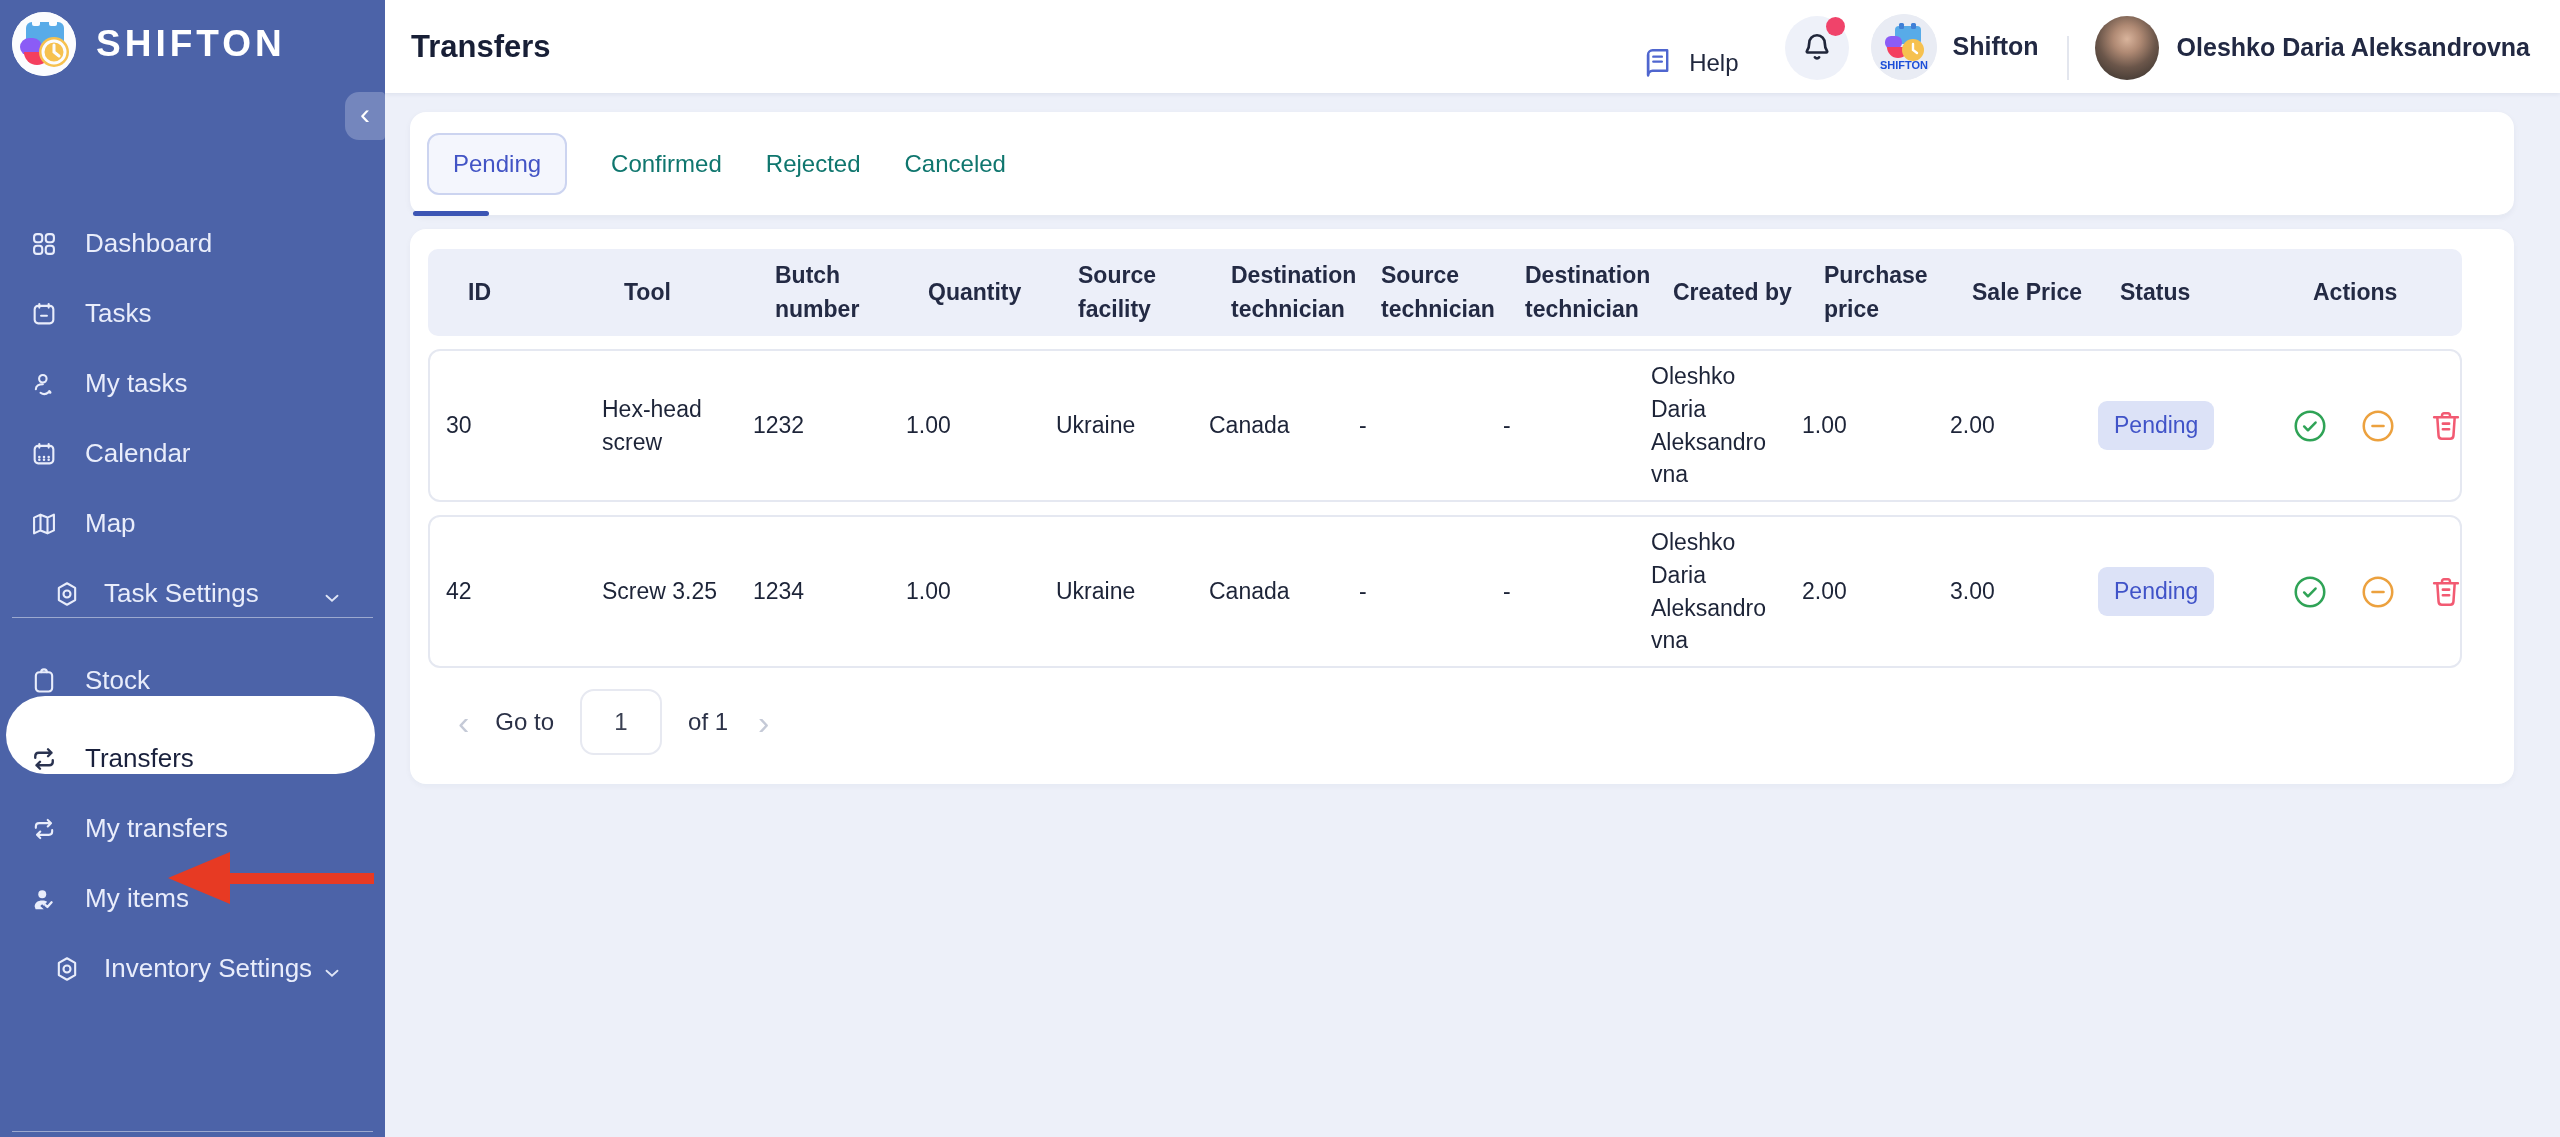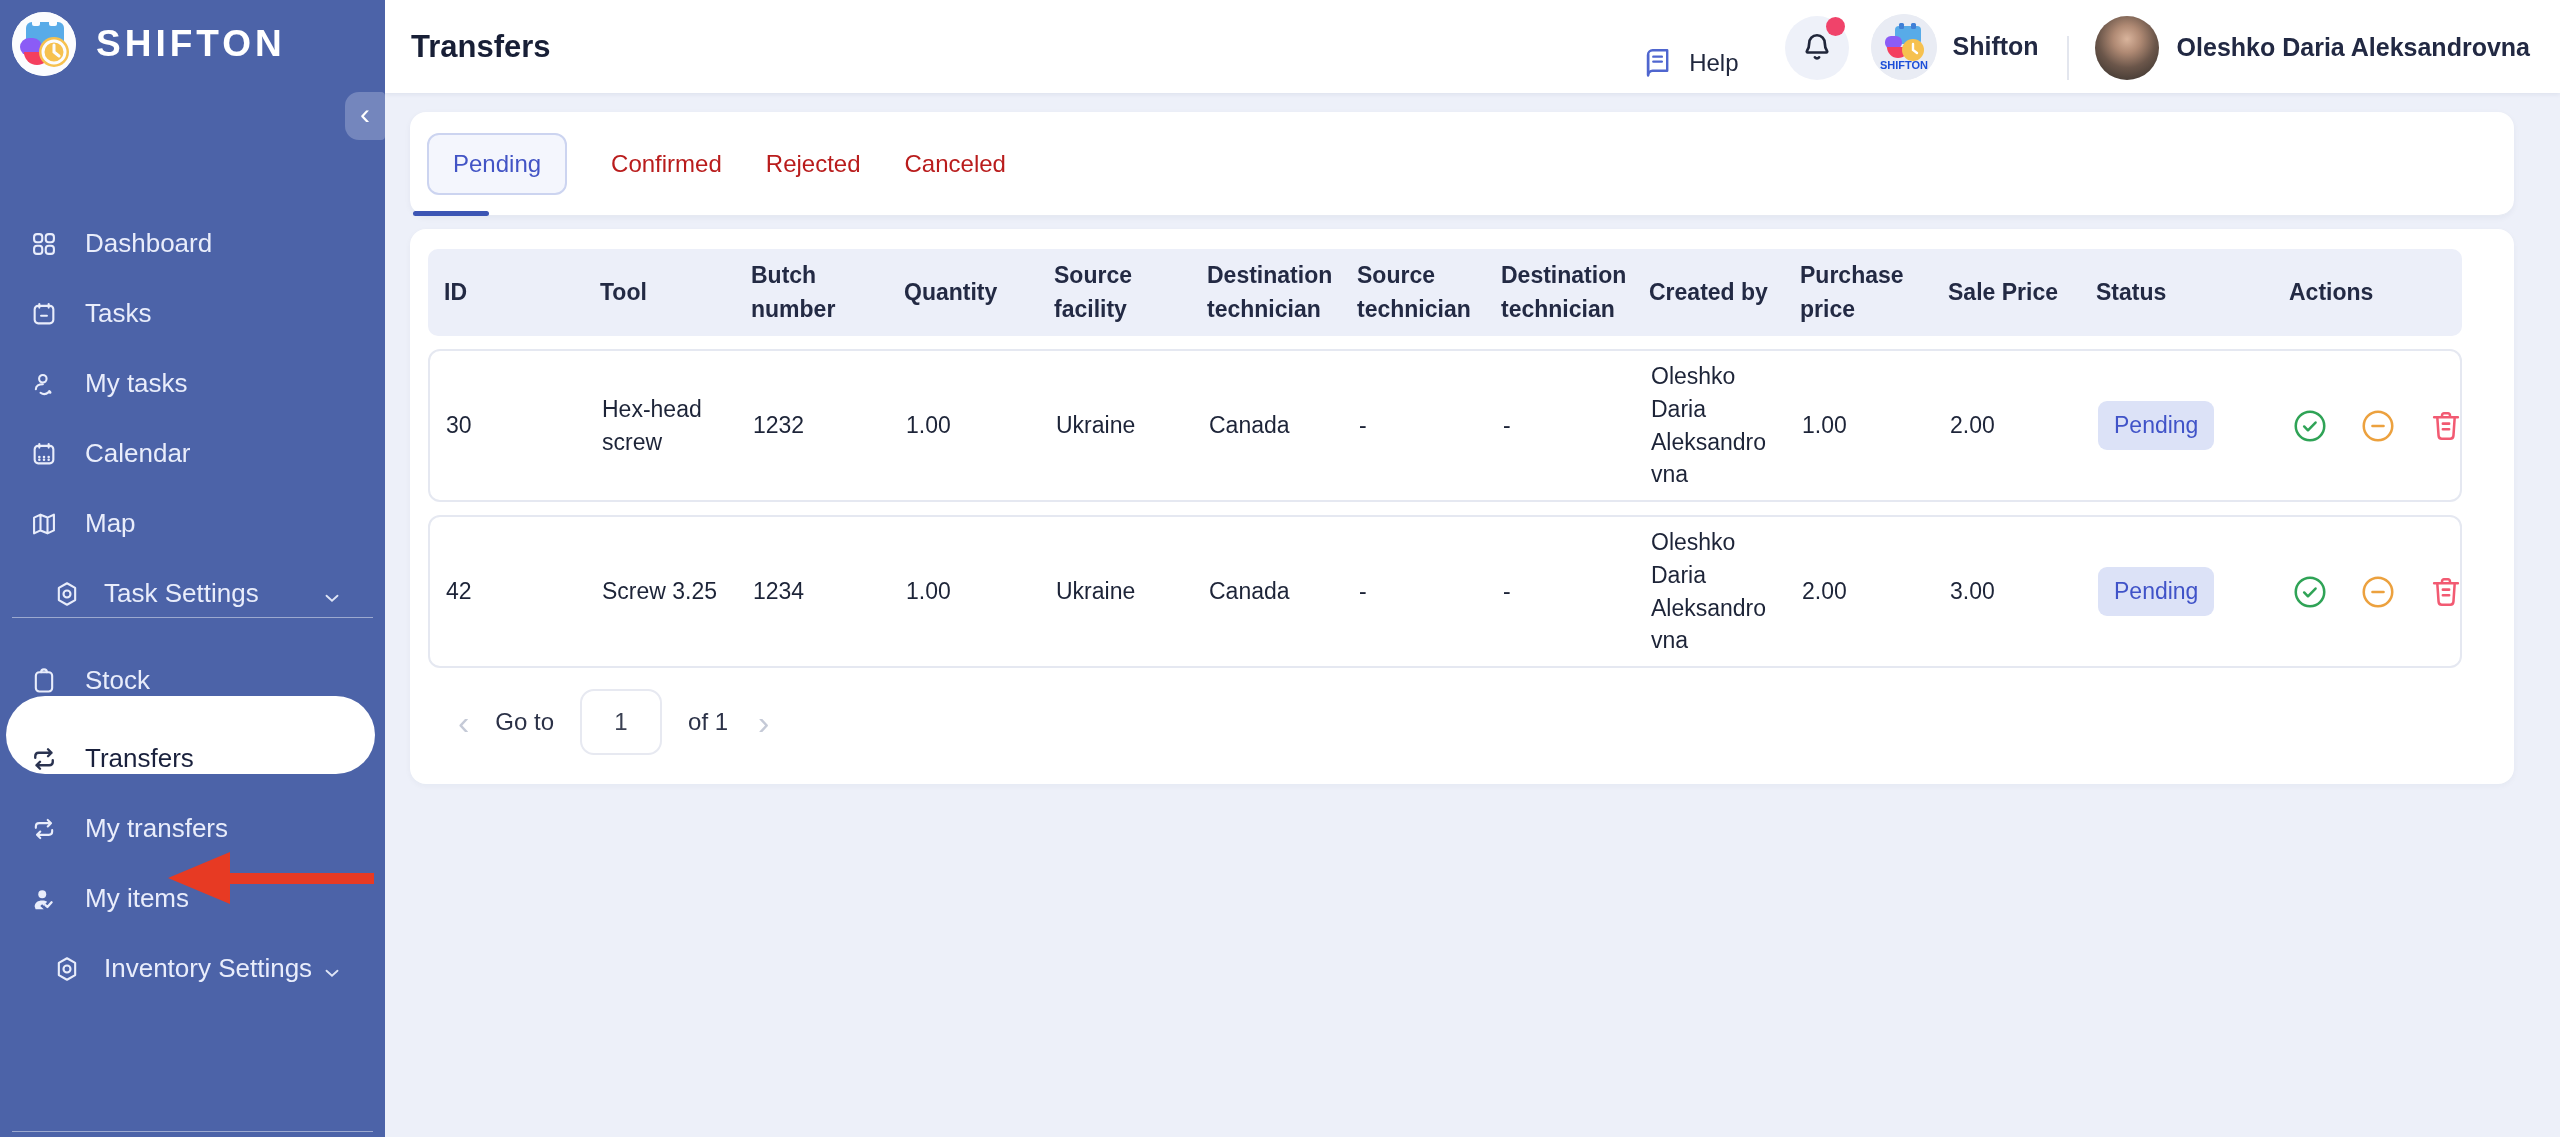--- a/index.html
+++ b/index.html
@@ -62,26 +62,26 @@
   .user-chip { display:flex; align-items:center; gap:18px; font-size:25px; font-weight:700; color:#222943; cursor:pointer; }
   .user-avatar { width:64px; height:64px; border-radius:50%;
     background:radial-gradient(circle at 50% 36%, #d9b49c 0%, #b08a74 26%, #6b564a 55%, #2e2b28 100%); }
   
   .content { position:absolute; left:410px; top:112px; width:2104px; }
   .tabs-card {
     background:#fff; border-radius:16px; height:104px; position:relative;
     box-shadow:0 2px 6px rgba(25,39,80,.05); border-bottom:1px solid #e6e9f2; margin-bottom:13px;
   }
   .tabs { display:flex; align-items:center; height:100%; padding-left:17px; gap:44px; }
-  .tab { font-size:24px; color:#b91c1c; background:none; border:none; cursor:pointer; font-family:inherit; }
+  .tab { font-size:24px; color:#0f766e; background:none; border:none; cursor:pointer; font-family:inherit; }
   .tab.active { color:#4254c5; background:#f4f6fd; border:2px solid #ccd4f0; border-radius:12px; padding:15px 24px; }
   .tab-underline { position:absolute; bottom:-1px; left:3px; width:76px; height:5px; background:#3c55b4; border-radius:3px; }
   .table-card { background:#fff; border-radius:16px; padding:20px 52px 8px 18px; box-shadow:0 2px 6px rgba(25,39,80,.04); }
   .grid { display:grid; grid-template-columns:156px 151px 153px 150px 153px 150px 144px 148px 151px 148px 148px 193px minmax(0,1fr); align-items:center; }
-  .thead { background:#eceff9; border-radius:10px; min-height:87px; font-size:23px; font-weight:700; color:#232a44; }
+  .thead { background:#eceff9; border-radius:10px; min-height:87px; font-size:23px; font-weight:700; color:#232a44;padding-left:24px; }
   .thead > div { padding:0 8px 0 16px; line-height:1.45; }
   .trow { border:2px solid #e5e8f1; border-radius:12px; margin-top:13px; min-height:153px; font-size:23px; color:#1d2438; background:#fff; }
   .trow > div { padding:0 12px 0 16px; line-height:1.42; overflow-wrap:anywhere; }
   .badge { display:inline-block; background:#dce2f7; color:#4053c8; border-radius:9px; padding:8px 16px; font-size:23px; }
   .actions { display:flex; gap:30px; align-items:center; }
   .action-btn { width:38px; height:38px; cursor:pointer; display:inline-flex; }
   .pagination { display:flex; align-items:center; height:108px; padding-left:30px; gap:26px; font-size:24px; color:#2b3147; }
   .pg-chev { color:#c5cad7; font-size:34px; line-height:1; cursor:pointer; user-select:none; }
   .pg-next { margin-left:4px; }
   .page-input { width:82px; height:66px; border:2px solid #e7e9f1; border-radius:14px; text-align:center;

